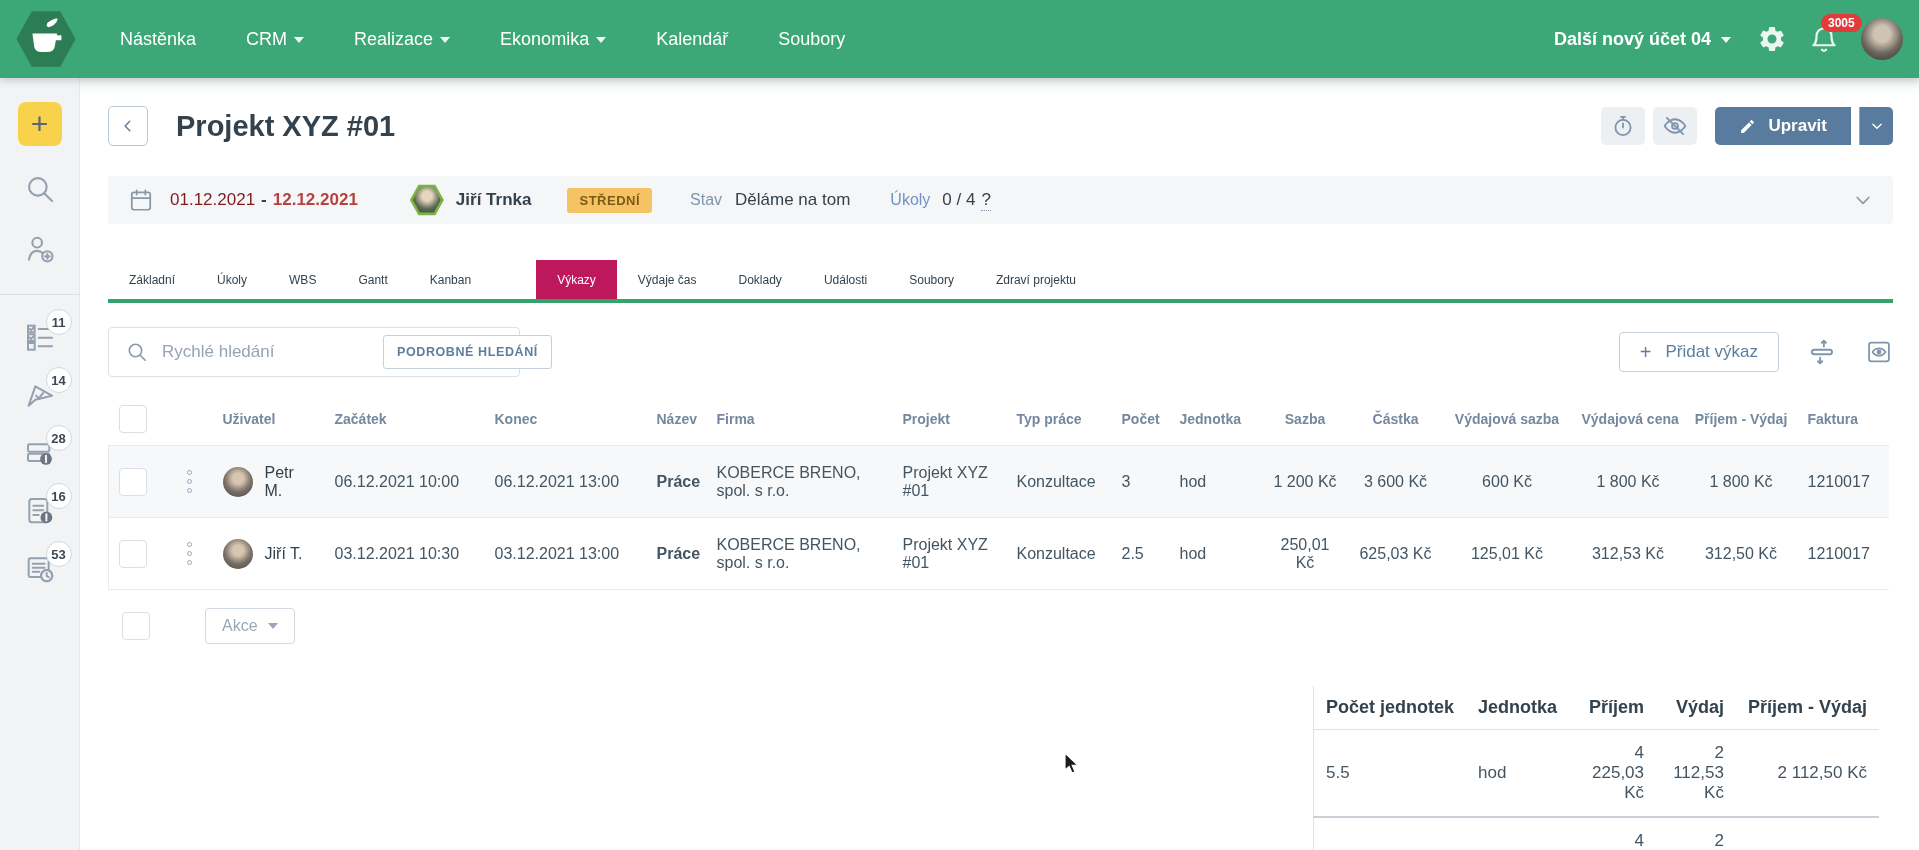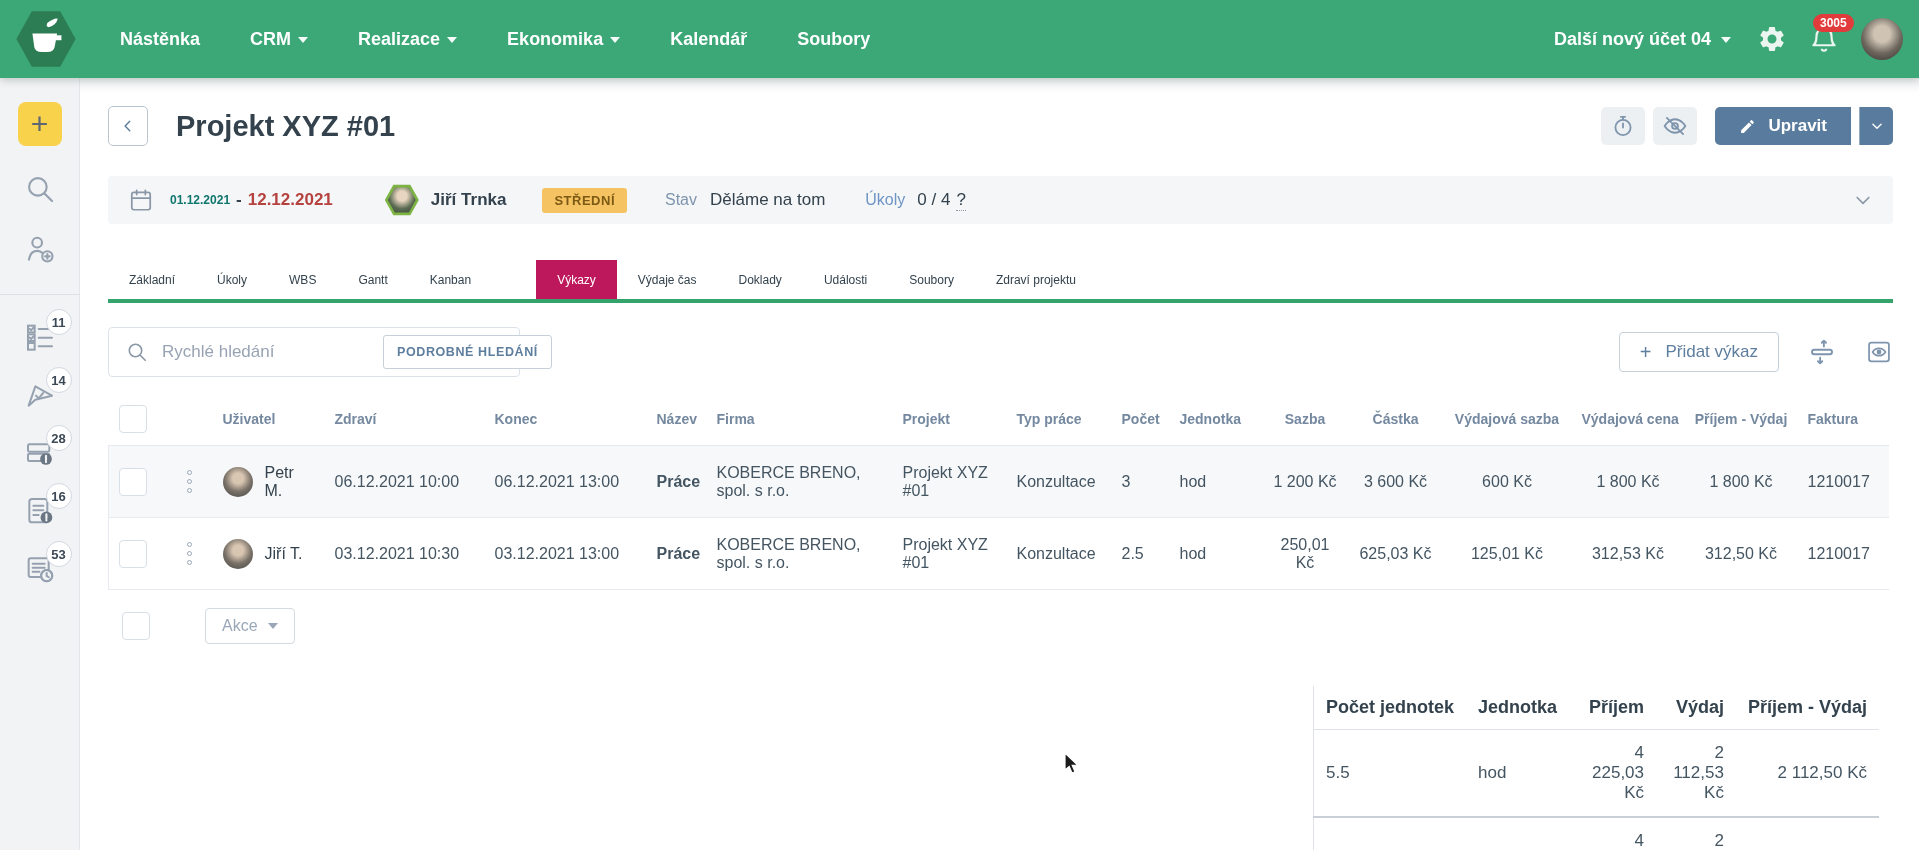--- a/index.html
+++ b/index.html
@@ -5,28 +5,28 @@
   * { margin:0; padding:0; box-sizing:border-box; }
   html,body { width:1919px; height:850px; overflow:hidden;
     font-family:"Liberation Sans", sans-serif; background:#fff; color:#33424d; }
 
   
   .navbar { position:absolute; top:0; left:0; width:1919px; height:78px;
     background:#3CA877; display:flex; align-items:center; z-index:50;
     box-shadow:0 2px 8px rgba(40,60,50,.25); }
   .brand { width:92px; height:78px; display:flex; align-items:center; justify-content:center; }
   .nav-menu { display:flex; align-items:center; gap:50px; margin-left:28px; }
-  .nav-item { color:#fff; font-size:18px; font-weight:700; cursor:pointer;
+  .nav-item { color:#fff; font-size:18px; font-weight:400; cursor:pointer;
     display:flex; align-items:center; gap:7px; white-space:nowrap; }
   .caret-down { width:0; height:0; border-left:5px solid transparent; border-right:5px solid transparent;
     border-top:6px solid rgba(255,255,255,.95); margin-top:2px; }
   .nav-right { margin-left:auto; display:flex; align-items:center; }
   .account { color:#fff; font-size:18px; font-weight:700; display:flex; align-items:center; gap:10px; margin-right:26px; cursor:pointer; }
   .icon-btn-nav { color:#eaf6ef; margin-right:22px; cursor:pointer; position:relative; display:flex; }
-  .badge-red { position:absolute; top:-10px; left:4px; background:#E23B3B; color:#fff;
+  .badge-red { position:absolute; top:-10px; left:12px; background:#E23B3B; color:#fff;
     font-size:12px; font-weight:700; padding:2px 7px; border-radius:9px; line-height:14px; }
   .nav-avatar { width:42px; height:42px; border-radius:50%; margin-right:16px; cursor:pointer;
     background:radial-gradient(circle at 50% 38%, #cfc4b4 24%, #6e675e 58%, #3f3c38 90%); }
   .timer-section { height:78px; width:127px; background:#2F8159; border-top-left-radius:42px;
     border-bottom-left-radius:0; display:flex; align-items:center; justify-content:center; gap:9px;
     color:#fff; font-size:20px; font-weight:700; cursor:pointer; }
 
   
   .sidebar { position:absolute; top:78px; left:0; width:80px; height:772px;
     background:#F2F3F5; border-right:1px solid #E3E6EA; display:flex; flex-direction:column; align-items:center; }
@@ -52,21 +52,21 @@
     color:#7E95AD; cursor:pointer; display:flex; align-items:center; justify-content:center; }
   .edit-btn { height:38px; background:#597B9D; border:none; border-radius:5px 0 0 5px; color:#fff;
     font-size:17px; font-weight:700; padding:0 24px; margin-left:10px; cursor:pointer;
     display:flex; align-items:center; gap:12px; }
   .edit-caret-btn { height:38px; width:34px; background:#597B9D; border:none; border-left:1px solid rgba(255,255,255,.35);
     border-radius:0 5px 5px 0; color:#fff; cursor:pointer; display:flex; align-items:center; justify-content:center; }
 
   .infobar { margin:30px 26px 0 28px; height:48px; background:#F5F6F8; border-radius:4px;
     display:flex; align-items:center; padding:0 20px; }
   .infobar .cal { color:#8A97A6; margin-right:16px; display:flex; }
-  .date-from { font-size:12px; font-weight:700; color:#0f766e; }
+  .date-from { font-size:17px; font-weight:400; color:#7f1d1d; }
   .date-sep { font-size:17px; font-weight:700; color:#33424d; margin:0 6px; }
   .date-to { font-size:17px; font-weight:700; color:#B5423E; }
   .hex-avatar { width:34px; height:32px; margin-left:52px; background:#7CB342;
     clip-path:polygon(25% 2%, 75% 2%, 100% 50%, 75% 98%, 25% 98%, 0% 50%);
     display:flex; align-items:center; justify-content:center; }
   .hex-avatar-inner { width:28px; height:26px;
     clip-path:polygon(25% 2%, 75% 2%, 100% 50%, 75% 98%, 25% 98%, 0% 50%);
     background:radial-gradient(circle at 50% 35%, #e8d5c0 22%, #5a6a52 58%, #3d4a3a 92%); }
   .owner-name { font-size:17px; font-weight:700; color:#33424d; margin-left:12px; cursor:pointer; }
   .priority-badge { margin-left:36px; background:#F6C362; color:#7C5A15; font-size:13px; font-weight:700;
@@ -392,21 +392,21 @@
         <col style="width:113px">
         <col style="width:91px">
     </colgroup>
     <thead>
       <tr>
         <th>
             <span class="checkbox" style="display:block;"></span>
           </th>
         <th></th>
         <th>Uživatel</th>
-        <th>Zdraví</th>
+        <th>Začátek</th>
         <th>Konec</th>
         <th>Název</th>
         <th>Firma</th>
         <th>Projekt</th>
         <th>Typ práce</th>
         <th>Počet</th>
         <th>Jednotka</th>
         <th class="num">Sazba</th>
         <th class="num">Částka</th>
         <th class="num">Výdajová sazba</th>

